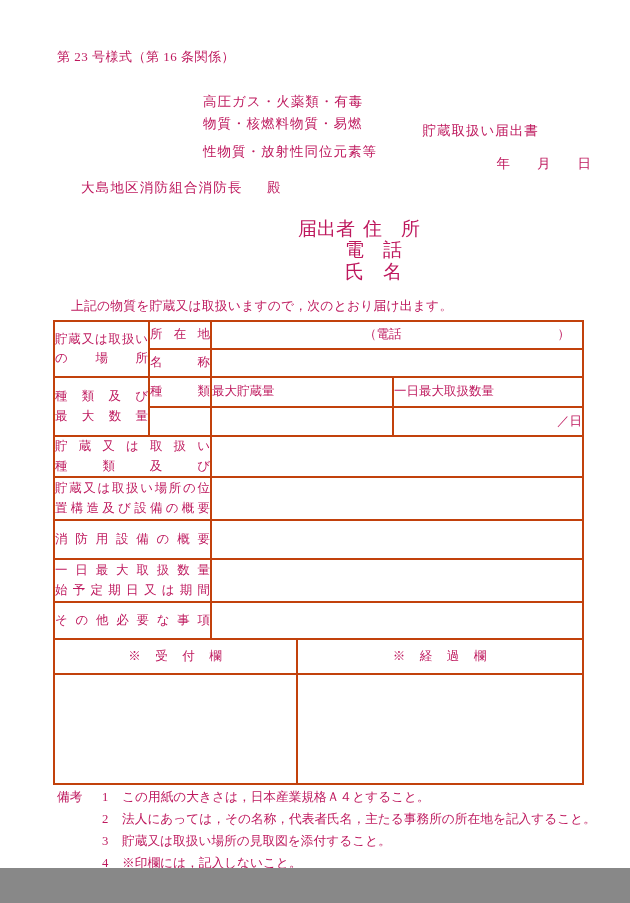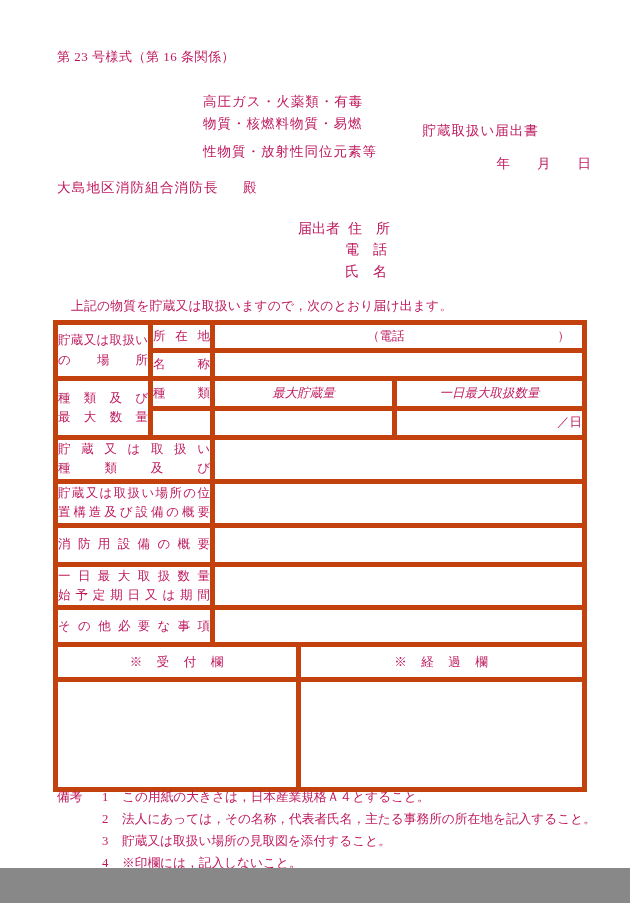--- a/index.html
+++ b/index.html
@@ -11,43 +11,43 @@
     color:#be185d;
     overflow:hidden;
   }
   .abs{position:absolute;}
   .form-number{left:57px;top:48px;font-size:13px;letter-spacing:0.5px;}
   .title-block{left:203px;top:91px;font-size:13.5px;line-height:21.5px;letter-spacing:1px;}
   .title-line2{display:flex;gap:47px;}
   .title-line2 .suffix{margin-left:13px;margin-top:7px;}
   .date-line{right:39px;top:155px;font-size:13.5px;display:flex;column-gap:27px;}
   .addressee{left:57px;top:179px;font-size:13.5px;}
-  .addressee .name{letter-spacing:1.2px;}
+  .addressee .name{letter-spacing:1.2px;margin-left:24px;}
   .addressee .honorific{margin-left:21px;}
-  .declarant{left:298px;top:218px;font-size:14px;line-height:21.4px;}
+  .declarant{left:298px;top:218px;font-size:19px;line-height:21.4px;}
   .drow{display:flex;}
   .drow .dlabel{margin-right:8px;}
   .drow.indent{padding-left:47px;}
   .intro{left:71px;top:298px;font-size:12.8px;letter-spacing:0.2px;white-space:nowrap;}
 
   table.form-table{
     position:absolute;left:53px;top:320px;
     width:529px;border-collapse:collapse;table-layout:fixed;
   }
   .form-table td{
-    border:5px solid #c2410c;
+    border:2px solid #c2410c;
     padding:0;vertical-align:middle;
     font-size:12.5px;line-height:1.55;
     overflow:hidden;
   }
   .lbl-cell{padding:0 5px;font-size:12px;}
   .sub-cell{padding:0 9px;}
   .row-label{padding:0 5px;}
   .jline{text-align:justify;text-align-last:justify;}
-  .center{text-align:center;font-style:italic;}
+  .center{text-align:left;}
   .phone-row{display:flex;align-items:flex-start;padding-left:152px;padding-right:12px;}
   .phone-row .close{margin-left:auto;}
   .perday-cell{text-align:right;padding-right:22px;}
   .stamp-cell{text-align:center;font-size:12.5px;letter-spacing:1px;}
 
   .notes{left:57px;top:786px;font-size:12.7px;line-height:22px;}
   .note-row{display:grid;grid-template-columns:45px 20px auto;white-space:nowrap;}
 </style>
 </head>
 <body>

